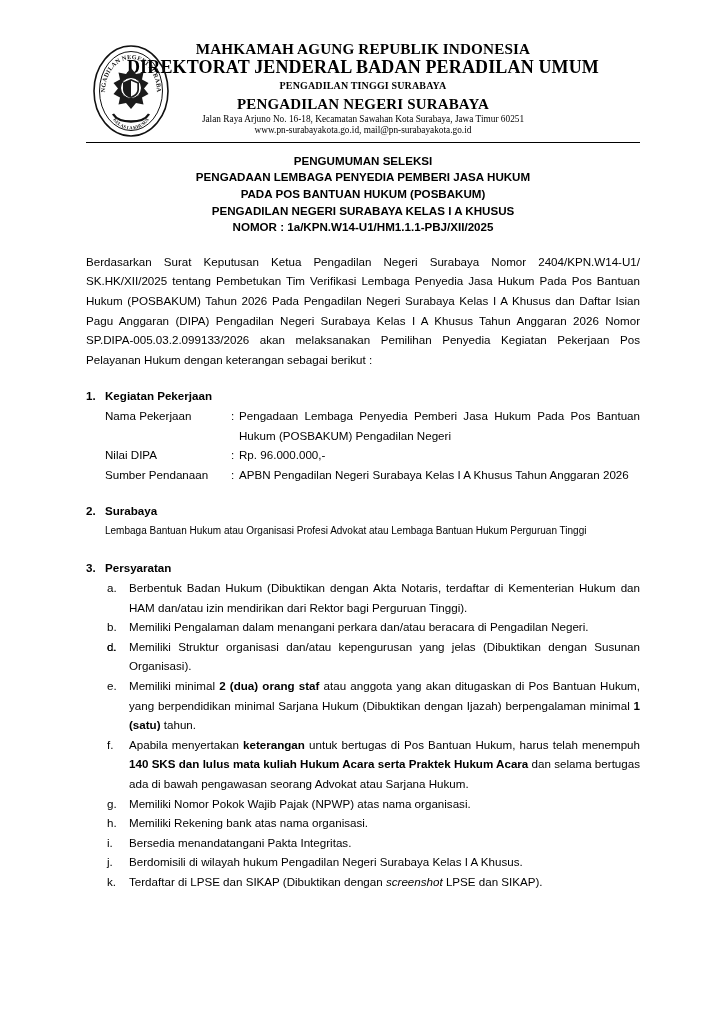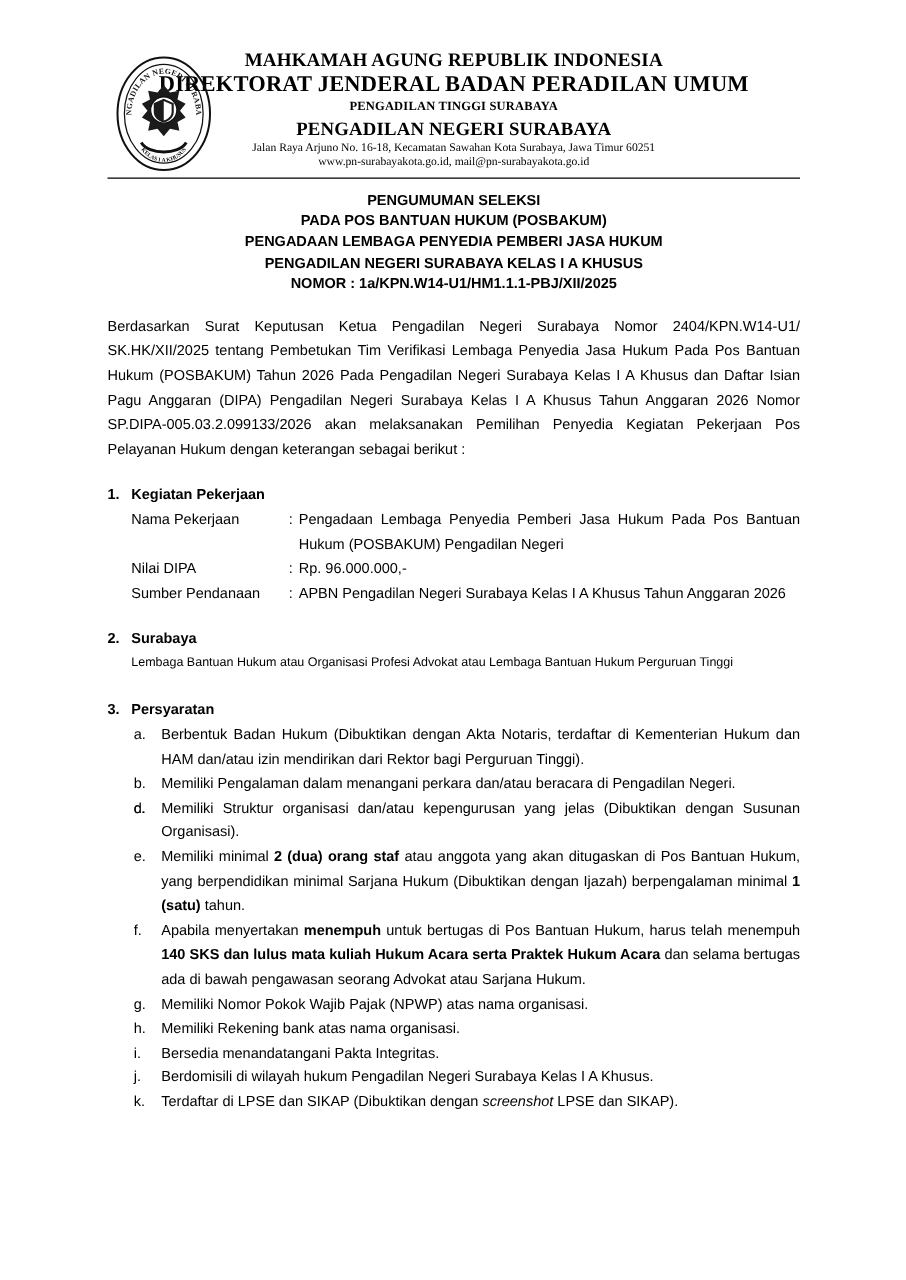--- a/index.html
+++ b/index.html
@@ -189,22 +189,22 @@
       <div class="lh-line l4">PENGADILAN NEGERI SURABAYA</div>
       <div class="lh-sub">Jalan Raya Arjuno No. 16-18, Kecamatan Sawahan Kota Surabaya, Jawa Timur 60251</div>
       <div class="lh-sub">www.pn-surabayakota.go.id, mail@pn-surabayakota.go.id</div>
     </div>
 
     <hr class="rule">
   </div>
 
   <div class="title-block">
     <div class="t">PENGUMUMAN SELEKSI</div>
+    <div class="t">PENGADAAN LEMBAGA PENYEDIA PEMBERI JASA HUKUM</div>
     <div class="t">PADA POS BANTUAN HUKUM (POSBAKUM)</div>
-    <div class="t">PENGADAAN LEMBAGA PENYEDIA PEMBERI JASA HUKUM</div>
     <div class="t">PENGADILAN NEGERI SURABAYA KELAS I A KHUSUS</div>
     <div class="t">NOMOR : 1a/KPN.W14-U1/HM1.1.1-PBJ/XII/2025</div>
   </div>
 
   <p class="intro">Berdasarkan Surat Keputusan Ketua Pengadilan Negeri Surabaya Nomor 2404/KPN.W14-U1/ SK.HK/XII/2025 tentang Pembetukan Tim Verifikasi Lembaga Penyedia Jasa Hukum Pada Pos Bantuan Hukum (POSBAKUM) Tahun 2026 Pada Pengadilan Negeri Surabaya Kelas I A Khusus dan Daftar Isian Pagu Anggaran (DIPA) Pengadilan Negeri Surabaya Kelas I A Khusus Tahun Anggaran 2026 Nomor SP.DIPA-005.03.2.099133/2026 akan melaksanakan Pemilihan Penyedia Kegiatan Pekerjaan Pos Pelayanan Hukum dengan keterangan sebagai berikut :</p>
 
   <div class="section">
     <div class="section-head">
       <span class="marker">1.</span>
       <span>Kegiatan Pekerjaan</span>
@@ -240,21 +240,21 @@
     <div class="section-head">
       <span class="marker">3.</span>
       <span>Persyaratan</span>
     </div>
     <div class="alpha-list" id="requirements-list">
         <div class="alpha-item"><span class="marker">a.</span><span><span>Berbentuk Badan Hukum (Dibuktikan dengan Akta Notaris, terdaftar di Kementerian Hukum dan HAM dan/atau izin mendirikan dari Rektor bagi Perguruan Tinggi).</span></span></div>
         <div class="alpha-item"><span class="marker">b.</span><span><span>Memiliki Pengalaman dalam menangani perkara dan/atau beracara di Pengadilan Negeri.</span></span></div>
         <div class="alpha-item"><span class="marker">c.</span></div>
         <div class="alpha-item"><span class="marker">d.</span><span><span>Memiliki Struktur organisasi dan/atau kepengurusan yang jelas (Dibuktikan dengan Susunan Organisasi).</span></span></div>
         <div class="alpha-item"><span class="marker">e.</span><span><span>Memiliki minimal </span><b>2 (dua) orang staf</b><span> atau anggota yang akan ditugaskan di Pos Bantuan Hukum, yang berpendidikan minimal Sarjana Hukum (Dibuktikan dengan Ijazah) berpengalaman minimal </span><b>1 (satu)</b><span> tahun.</span></span></div>
-        <div class="alpha-item"><span class="marker">f.</span><span><span>Apabila menyertakan </span><b>menempuh</b><span> untuk bertugas di Pos Bantuan Hukum, harus telah menempuh </span><b>140 SKS dan lulus mata kuliah Hukum Acara serta Praktek Hukum Acara</b><span> dan selama bertugas ada di bawah pengawasan seorang Advokat atau Sarjana Hukum.</span></span></div>
+        <div class="alpha-item"><span class="marker">f.</span><span><span>Apabila menyertakan </span><b>keterangan</b><span> untuk bertugas di Pos Bantuan Hukum, harus telah menempuh </span><b>140 SKS dan lulus mata kuliah Hukum Acara serta Praktek Hukum Acara</b><span> dan selama bertugas ada di bawah pengawasan seorang Advokat atau Sarjana Hukum.</span></span></div>
         <div class="alpha-item nojust"><span class="marker">g.</span><span><span>Memiliki Nomor Pokok Wajib Pajak (NPWP) atas nama organisasi.</span></span></div>
         <div class="alpha-item nojust"><span class="marker">h.</span><span><span>Memiliki Rekening bank atas nama organisasi.</span></span></div>
         <div class="alpha-item nojust"><span class="marker">i.</span><span><span>Bersedia menandatangani Pakta Integritas.</span></span></div>
         <div class="alpha-item nojust"><span class="marker">j.</span><span><span>Berdomisili di wilayah hukum Pengadilan Negeri Surabaya Kelas I A Khusus.</span></span></div>
         <div class="alpha-item"><span class="marker">k.</span><span><span>Terdaftar di LPSE dan SIKAP (Dibuktikan dengan </span><i>screenshot</i><span> LPSE dan SIKAP).</span></span></div>
       </div>
   </div>
 
 </div>
 

